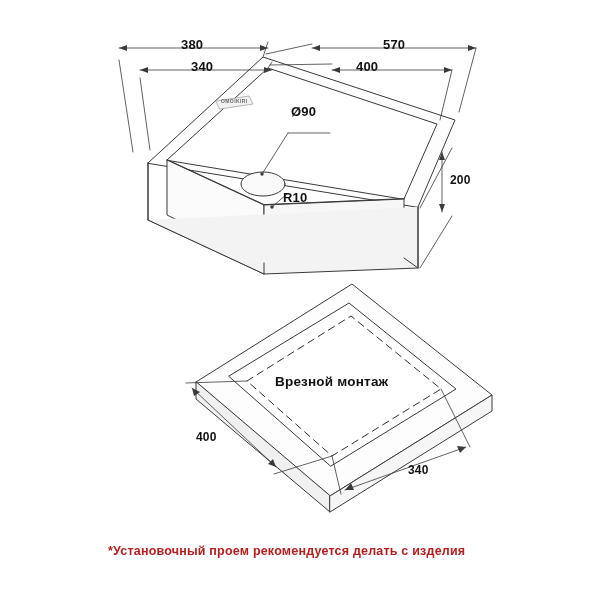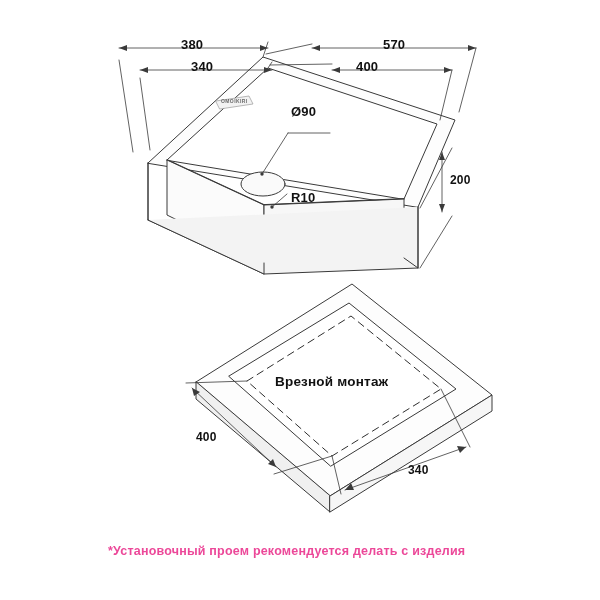--- a/index.html
+++ b/index.html
@@ -40,21 +40,21 @@
     font-size: 13px;
     font-weight: 700;
   }
   .dim-text-lg {
     font-size: 12px;
     font-weight: 700;
   }
   .note-text {
     font-size: 12.5px;
     font-weight: 700;
-    color: #ec4899;
+    color: #b91c1c;
   }
   .inner-text {
     font-size: 13.5px;
     font-weight: 700;
     color: #111111;
   }
   .brand-text {
     font-size: 5px;
     font-weight: 700;
     color: #6a6a6a;
@@ -183,21 +183,21 @@
   </svg>
 
   <div class="lbl brand-text" style="left:221px; top:98px;">OMOIKIRI</div>
 
   <div class="lbl dim-text" style="left:181px; top:37px;">380</div>
   <div class="lbl dim-text" style="left:191px; top:59px;">340</div>
   <div class="lbl dim-text" style="left:383px; top:37px;">570</div>
   <div class="lbl dim-text" style="left:356px; top:59px;">400</div>
 
   <div class="lbl dim-text" style="left:291px; top:104px;">Ø90</div>
-  <div class="lbl dim-text" style="left:283px; top:190px;margin-left:8px;">R10</div>
+  <div class="lbl dim-text" style="left:283px; top:190px;">R10</div>
   <div class="lbl dim-text-lg" style="left:450px; top:173px;">200</div>
 
   <div class="lbl inner-text" style="left:275px; top:374px;">Врезной монтаж</div>
 
   <div class="lbl dim-text-lg" style="left:196px; top:430px;">400</div>
   <div class="lbl dim-text-lg" style="left:408px; top:463px;">340</div>
 
   <div class="lbl note-text" style="left:108px; top:544px;">*Установочный проем рекомендуется делать с изделия</div>
 
 </div>

